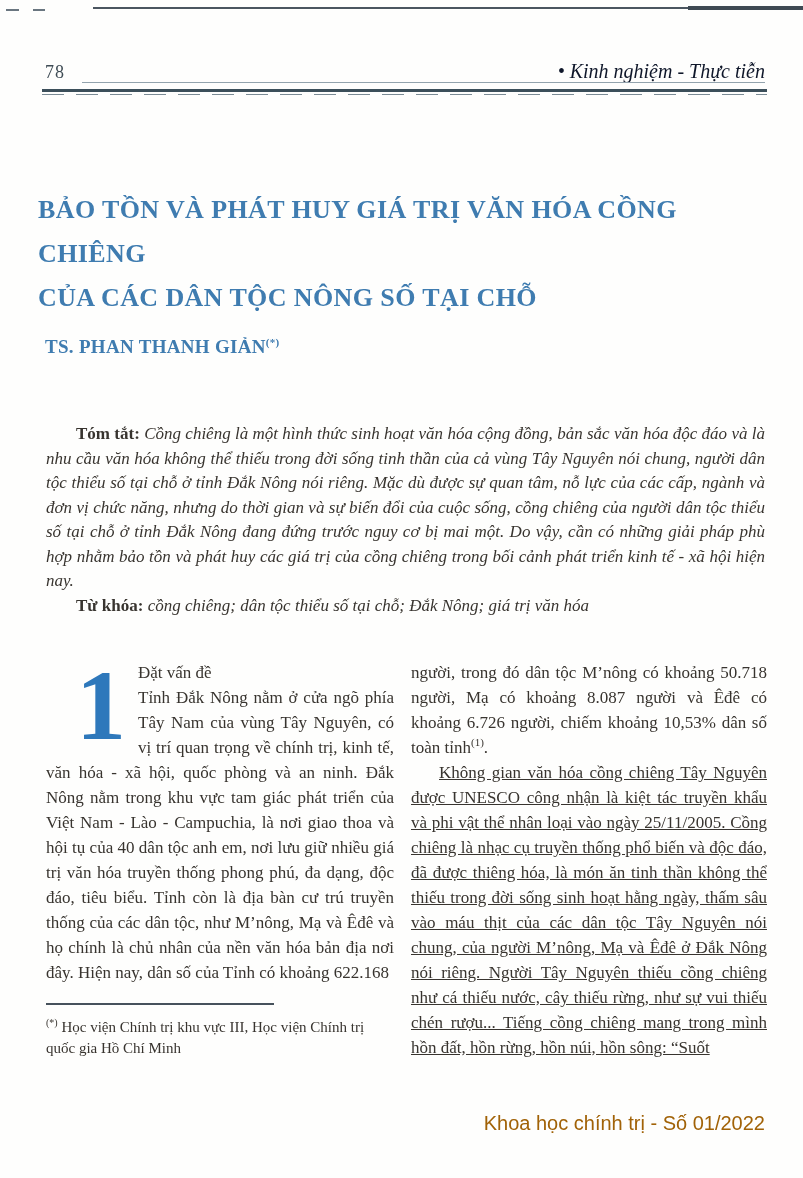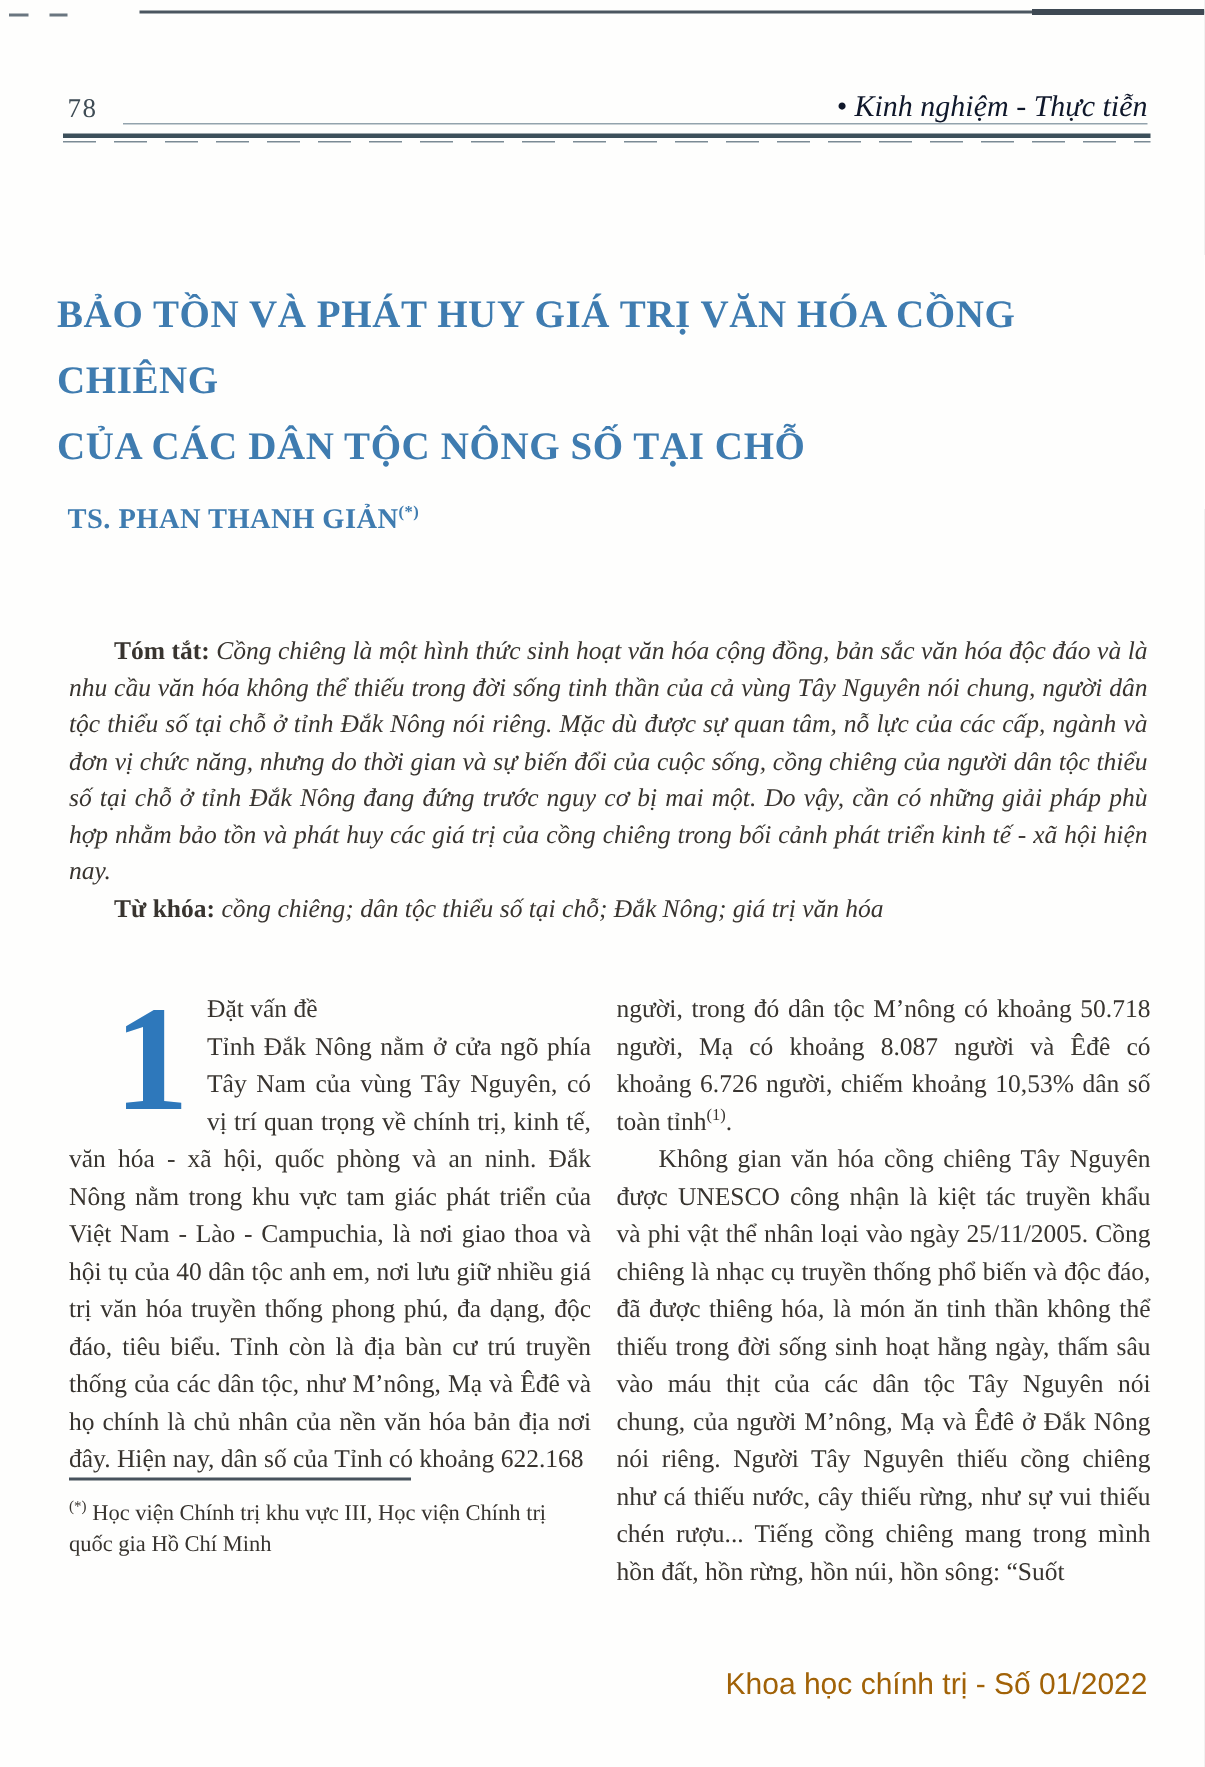--- a/index.html
+++ b/index.html
@@ -47,24 +47,24 @@
   .col { font-size:17px; line-height:25px; text-align:justify; }
   .col-left { width:348px; }
   .col-right { flex:1; }
   .dropcap {
     float:left; color:#2e78bb; font-weight:bold;
     font-size:100px; line-height:84px; height:86px;
     margin:4px 12px 0 30px;
   }
   .sec-heading { display:block; font-weight:normal; }
   .body-p { text-align:justify; }
-  .body-p.indent { text-indent:28px; }
+  .body-p.indent { text-indent:28px;text-decoration:underline; }
 
   
-  .footnote { margin-top:0; }
+  .footnote { margin-top:18px; }
   .fn-rule { width:228px; height:2px; background:#47525c; margin-bottom:7px; }
   .fn-text { font-size:15px; line-height:21px; text-align:left; }
   .fn-text sup { font-size:10px; }
 
   
   .footer { position:absolute; top:1112px; right:38px; text-align:right;
             font-family:"Liberation Sans", sans-serif; font-size:20px; color:#a16207; }
 </style>
 </head>
 <body>

